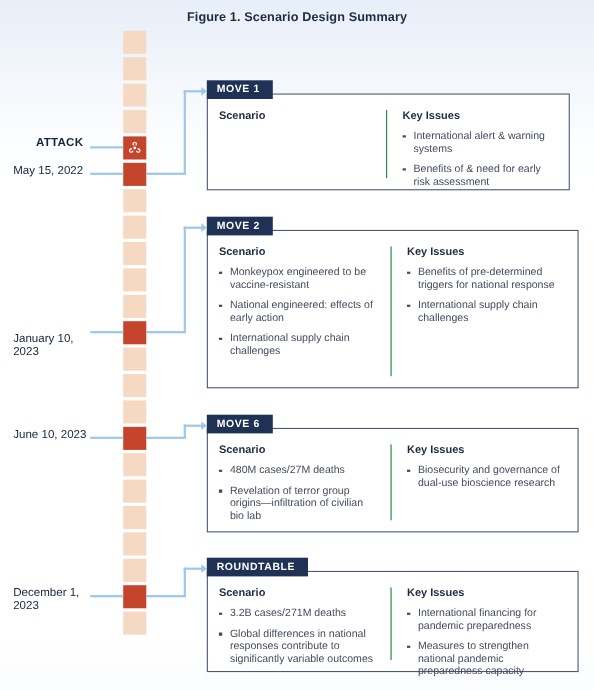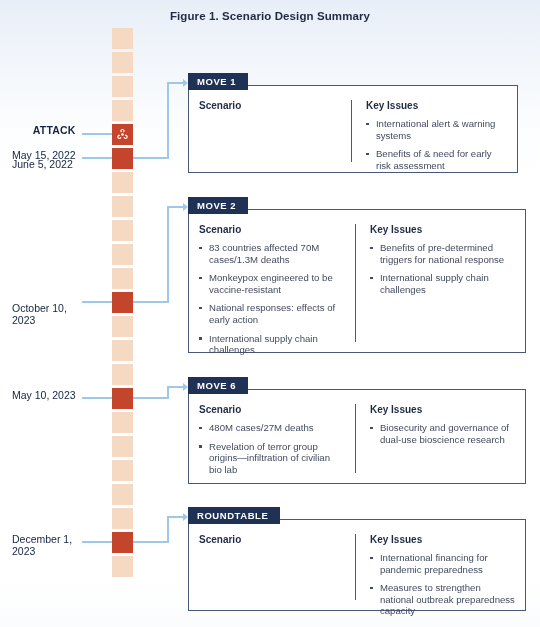--- a/index.html
+++ b/index.html
@@ -207,29 +207,26 @@
     <div class="tl-seg light" style="top:456px;height:21px;"></div>
     <div class="tl-seg light" style="top:480px;height:21px;"></div>
     <div class="tl-seg dark" style="top:504px;height:21px;"></div>
     <div class="tl-seg light" style="top:528px;height:21px;"></div>
   </div>
 
   <div class="date-label" style="left:12px; top:111px;text-align:right;">
     <span class="attack-word">ATTACK</span>
     <span>May 15, 2022</span>
   </div>
-  <div class="date-label" style="left:12px; top:145px;">
-    <span>June 5, 2022</span>
-  </div>
   <div class="date-label" style="left:12px; top:289px;">
-    <span>October 10,
+    <span>January 10,
 2023</span>
   </div>
   <div class="date-label" style="left:12px; top:376px;">
-    <span>May 10, 2023</span>
+    <span>June 10, 2023</span>
   </div>
   <div class="date-label" style="left:12px; top:520px;">
     <span>December 1,
 2023</span>
   </div>
 
   <div class="conn h" style="left:82px; top:133px; width:30px;"></div>
   <div class="conn h" style="left:82px; top:157px; width:30px;"></div>
   <div class="conn h" style="left:82px; top:301px; width:30px;"></div>
   <div class="conn h" style="left:82px; top:397px; width:30px;"></div>
@@ -270,23 +267,22 @@
       </div>
     </div>
   </div>
 
   <div class="panel" style="left:188px; top:209px; width:338px; height:144px;">
     <div class="panel-tab">MOVE 2</div>
     <div class="panel-body">
       <div class="col scenario">
         <div class="col-head">Scenario</div>
         <ul class="bullets">
-          <li>83 countries affected 70M cases/1.3M deaths</li>
           <li>Monkeypox engineered to be vaccine-resistant</li>
-          <li>National responses: effects of early action</li>
+          <li>National engineered: effects of early action</li>
           <li>International supply chain challenges</li>
         </ul>
       </div>
       <div class="col keyissues">
         <div class="col-head">Key Issues</div>
         <ul class="bullets">
           <li>Benefits of pre-determined triggers for national response</li>
           <li>International supply chain challenges</li>
         </ul>
       </div>
@@ -311,25 +307,27 @@
       </div>
     </div>
   </div>
 
   <div class="panel" style="left:188px; top:519px; width:338px; height:92px;">
     <div class="panel-tab">ROUNDTABLE</div>
     <div class="panel-body">
       <div class="col scenario">
         <div class="col-head">Scenario</div>
         <ul class="bullets">
+          <li>3.2B cases/271M deaths</li>
+          <li>Global differences in national responses contribute to significantly variable outcomes</li>
         </ul>
       </div>
       <div class="col keyissues">
         <div class="col-head">Key Issues</div>
         <ul class="bullets">
           <li>International financing for pandemic preparedness</li>
-          <li>Measures to strengthen national outbreak preparedness capacity</li>
+          <li>Measures to strengthen national pandemic preparedness capacity</li>
         </ul>
       </div>
     </div>
   </div>
 
 </div>
 
 </body></html>

